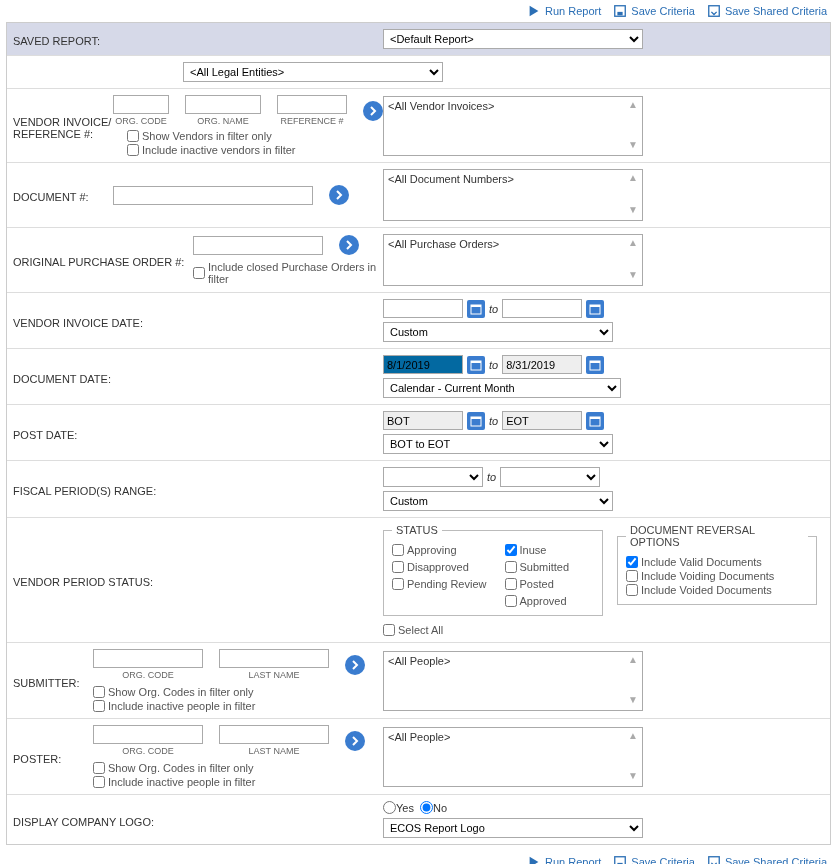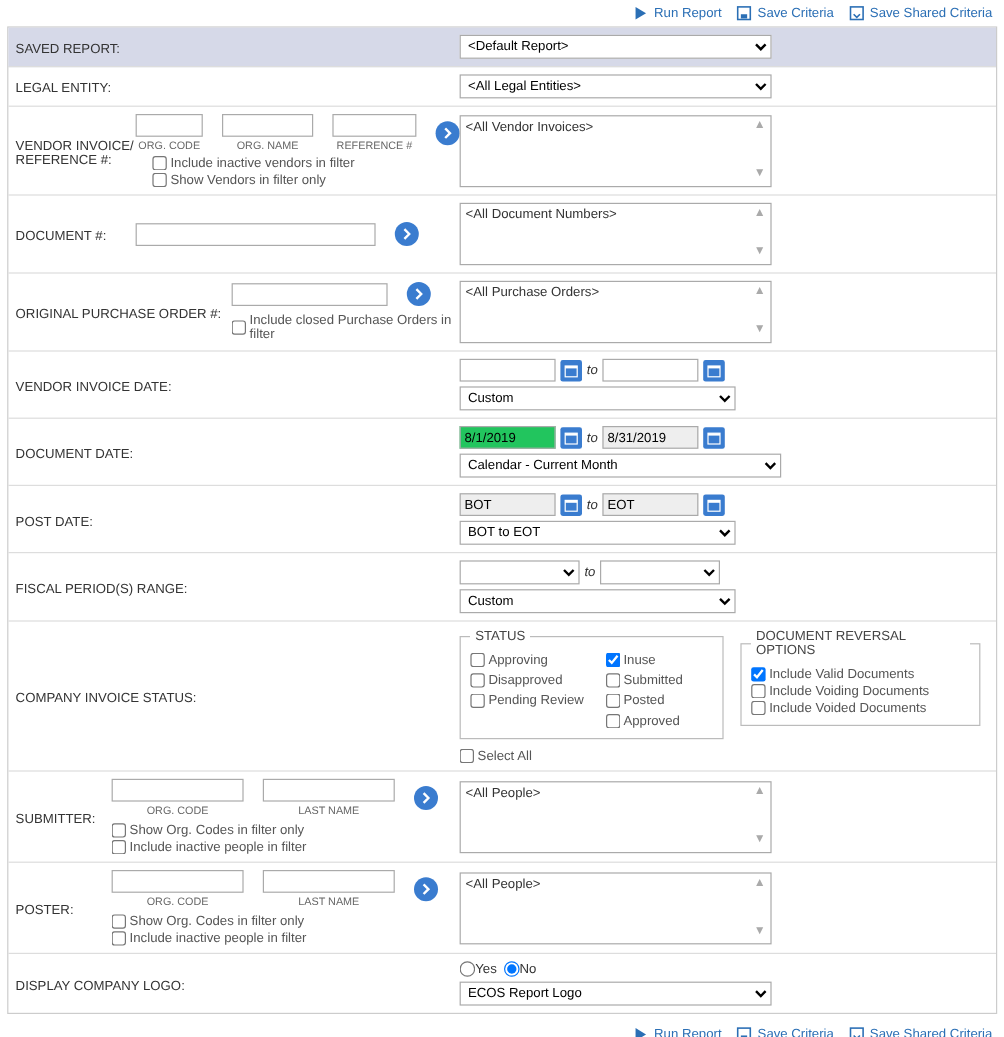--- a/index.html
+++ b/index.html
@@ -165,21 +165,20 @@
     <div class="label-col">SAVED REPORT:</div>
     <div class="mid-col"></div>
     <div class="right-col">
       <select class="wide">
         <option>&lt;Default Report&gt;</option>
       </select>
     </div>
   </div>
 
   <div class="row">
-    <div class="label-col">LEGAL ENTITY:</div>
     <div class="mid-col"></div>
     <div class="right-col">
       <select class="wide">
         <option>&lt;All Legal Entities&gt;</option>
       </select>
     </div>
   </div>
 
   <div class="row">
     <div class="label-col" style="width:100px;">VENDOR INVOICE/ REFERENCE #:</div>
@@ -199,25 +198,25 @@
         </div>
         <span class="go-btn">
           <svg width="10" height="10" viewBox="0 0 10 10">
               <path d="M3 1 L7 5 L3 9" stroke="#fff" stroke-width="2" fill="none"></path>
             </svg>
         </span>
       </div>
       <div class="filter-opts" style="margin-left:14px;">
         <div class="check-row">
             <input type="checkbox" style="">
+            <span>Show Vendors in filter only</span>
+          </div>
+        <div class="check-row">
+            <input type="checkbox" style="">
             <span>Include inactive vendors in filter</span>
-          </div>
-        <div class="check-row">
-            <input type="checkbox" style="">
-            <span>Show Vendors in filter only</span>
           </div>
       </div>
     </div>
     <div class="right-col">
       <div class="listbox">
         <span>&lt;All Vendor Invoices&gt;</span>
         <span class="scroll-arrow up">▲</span>
         <span class="scroll-arrow down">▼</span>
       </div>
     </div>
@@ -294,37 +293,37 @@
         <option>Custom</option>
       </select>
     </div>
   </div>
 
   <div class="row">
     <div class="label-col">DOCUMENT DATE:</div>
     <div class="mid-col"></div>
     <div class="right-col">
       <div class="date-row">
-        <input type="text" style="background: #22c55e;" value="8/1/2019">
+        <input type="text" style="background: #0369a1;" value="8/1/2019">
         <span class="cal-icon">
             <svg width="12" height="12" viewBox="0 0 12 12">
               <rect x="1" y="2" width="10" height="9" fill="none" stroke="#fff"></rect>
               <rect x="1" y="2" width="10" height="2" fill="#fff"></rect>
             </svg>
           </span>
         <span class="to-label">to</span>
         <input type="text" style="background: rgb(238, 238, 238);" value="8/31/2019">
         <span class="cal-icon">
             <svg width="12" height="12" viewBox="0 0 12 12">
               <rect x="1" y="2" width="10" height="9" fill="none" stroke="#fff"></rect>
               <rect x="1" y="2" width="10" height="2" fill="#fff"></rect>
             </svg>
           </span>
       </div>
-      <select class="wide" style="width:268px">
+      <select class="wide" style="width:238px">
         <option>Calendar - Current Month</option>
       </select>
     </div>
   </div>
 
   <div class="row">
     <div class="label-col">POST DATE:</div>
     <div class="mid-col"></div>
     <div class="right-col">
       <div class="date-row">
@@ -359,21 +358,21 @@
         <span class="to-label">to</span>
         <select class="small"><option></option></select>
       </div>
       <select class="wide" style="width:230px">
         <option>Custom</option>
       </select>
     </div>
   </div>
 
   <div class="row">
-    <div class="label-col">COMPANY INVOICE STATUS:</div>
+    <div class="label-col">VENDOR PERIOD STATUS:</div>
     <div class="mid-col"></div>
     <div class="right-col" style="flex-direction:row; gap:14px; align-items:flex-start;">
       <div style="display:flex;flex-direction:column;gap:6px;">
         <fieldset style="width:220px;">
           <legend>STATUS</legend>
           <div class="status-cols">
             <div class="col">
               <div class="check-row">
                   <input type="checkbox" style="">
                   <span>Approving</span>

